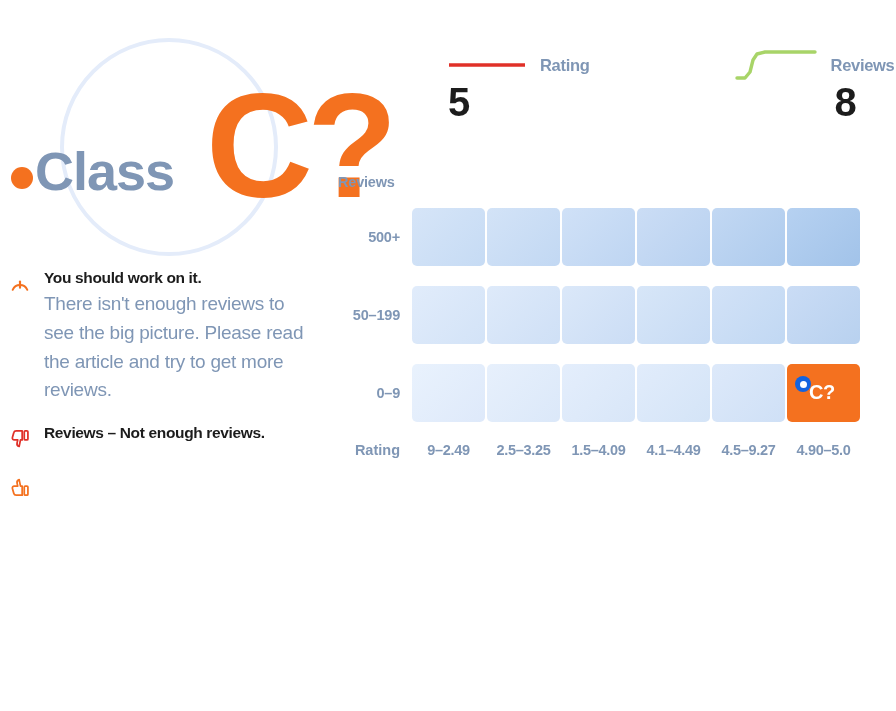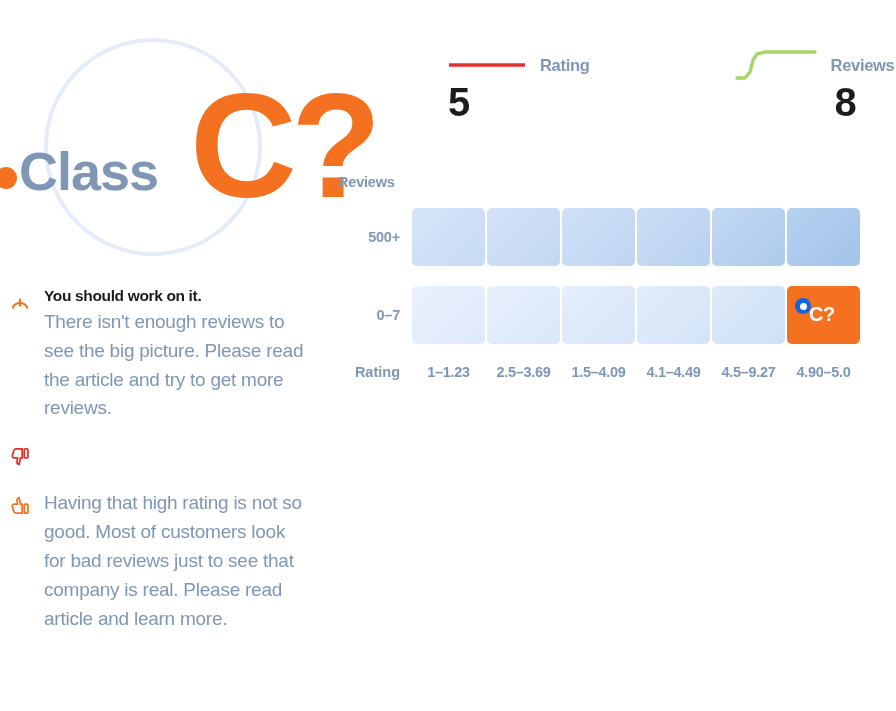--- a/index.html
+++ b/index.html
@@ -6,21 +6,21 @@
   html, body {
     margin: 0; padding: 0;
     width: 896px; height: 711px;
     background: #ffffff;
     font-family: "Liberation Sans", sans-serif;
     overflow: hidden;
   }
   #root { position: relative; width: 896px; height: 711px; }
 
   
-  .hero { position: absolute; left: 0; top: 0; width: 430px; height: 285px; }
+  .hero { position: absolute; left: 16px; top: 0; width: 430px; height: 285px; }
   .hero-circle {
     position: absolute; left: 44px; top: 38px;
     width: 218px; height: 218px;
     border: 4px solid #e4ecfa; border-radius: 50%;
     background: transparent;
   }
   .hero-dot {
     position: absolute; left: -5px; top: 167px;
     width: 22px; height: 22px; border-radius: 50%;
     background: #f4711f;
@@ -89,21 +89,21 @@
     width: 82px; text-align: right; padding-right: 12px;
     font-size: 14.5px; font-weight: bold; color: #7f96b5;
   }
   .col-label {
     width: 73px; margin-right: 2px; text-align: center;
     font-size: 14.5px; font-weight: bold; color: #7f96b5;
     letter-spacing: -0.3px;
   }
 
   
-  .advice { position: absolute; left: 0; top: 286px; width: 320px; }
+  .advice { position: absolute; left: 0; top: 268px; width: 320px; }
   .advice-item { display: flex; gap: 10px; padding: 0 10px 18px 10px; }
   .advice-icon { width: 24px; flex: 0 0 24px; padding-top: 6px; }
   .advice-body { flex: 1; }
   .advice-title {
     font-size: 15.5px; font-weight: bold; color: #1c1c1c;
     line-height: 1.28; letter-spacing: -0.35px; margin-bottom: 2px;
   }
   .advice-text {
     font-size: 19px; color: #7f96b5; line-height: 1.52;
     letter-spacing: -0.25px;
@@ -153,41 +153,50 @@
       <div class="row-label">500+</div>
       <div class="cell" style="background:linear-gradient(135deg,#d6e5f8,#c6dbf4)"></div>
       <div class="cell" style="background:linear-gradient(135deg,#d3e3f7,#c2d8f3)"></div>
       <div class="cell" style="background:linear-gradient(135deg,#d0e1f7,#bed5f2)"></div>
       <div class="cell" style="background:linear-gradient(135deg,#cbddf5,#b8d1f0)"></div>
       <div class="cell" style="background:linear-gradient(135deg,#c2d8f3,#aecbed)"></div>
       <div class="cell" style="background:linear-gradient(135deg,#b6d1f1,#a2c3e9)"></div>
     </div>
 
 
-
-
     <div class="heat-row">
-      <div class="row-label">0–7</div>
+      <div class="row-label">50–199</div>
+      <div class="cell" style="background:linear-gradient(135deg,#e1ecfb,#d3e3f7)"></div>
+      <div class="cell" style="background:linear-gradient(135deg,#deeafa,#cfe0f6)"></div>
+      <div class="cell" style="background:linear-gradient(135deg,#dbe8f9,#cbddf5)"></div>
+      <div class="cell" style="background:linear-gradient(135deg,#d7e6f8,#c7dbf4)"></div>
+      <div class="cell" style="background:linear-gradient(135deg,#d2e2f7,#c1d8f3)"></div>
+      <div class="cell" style="background:linear-gradient(135deg,#cadcf5,#b8d1ef)"></div>
+    </div>
+
+
+    <div class="heat-row">
+      <div class="row-label">0–9</div>
       <div class="cell" style="background:linear-gradient(135deg,#e9f2fd,#dee9fa)"></div>
       <div class="cell" style="background:linear-gradient(135deg,#e7f0fc,#dbe8f9)"></div>
       <div class="cell" style="background:linear-gradient(135deg,#e4eefc,#d8e6f8)"></div>
       <div class="cell" style="background:linear-gradient(135deg,#e1ecfb,#d4e4f7)"></div>
       <div class="cell" style="background:linear-gradient(135deg,#dde9fa,#cfe0f6)"></div>
       <div class="cell hot">
         <span class="cell-marker">
             <i></i>
           </span>
         <span class="cell-grade">C?</span>
       </div>
     </div>
 
     <div class="heat-foot">
       <div class="foot-title">Rating</div>
-      <div class="col-label">1–1.23</div>
-      <div class="col-label">2.5–3.69</div>
+      <div class="col-label">9–2.49</div>
+      <div class="col-label">2.5–3.25</div>
       <div class="col-label">1.5–4.09</div>
       <div class="col-label">4.1–4.49</div>
       <div class="col-label">4.5–9.27</div>
       <div class="col-label">4.90–5.0</div>
     </div>
 
   </div>
 
   <div class="advice">
 
@@ -205,30 +214,30 @@
     </div>
 
     <div class="advice-item">
       <div class="advice-icon">
         <svg width="20" height="20" viewBox="0 0 24 24">
           <path d="M14.6 2.2 H7.4 C6 2.2 4.9 3 4.6 4.2 L2.9 10.2 C2.5 11.7 3.6 13.1 5.1 13.1 H9.3 L8.5 16.6 C8.1 18.5 9.3 20.4 11 20.9 L12.6 13.1 H14.6 Z" fill="none" stroke="#e03028" stroke-width="2.1" stroke-linejoin="round"></path>
           <rect x="17.1" y="2.2" width="4.4" height="10.9" rx="1.2" fill="none" stroke="#e03028" stroke-width="2.1"></rect>
         </svg>
       </div>
       <div class="advice-body">
+        <div class="advice-title">Reviews – Not enough reviews.</div>
       </div>
     </div>
 
     <div class="advice-item">
       <div class="advice-icon">
         <svg width="20" height="20" viewBox="0 0 24 24">
           <path d="M14.6 21.8 H7.4 C6 21.8 4.9 21 4.6 19.8 L2.9 13.8 C2.5 12.3 3.6 10.9 5.1 10.9 H9.3 L8.5 7.4 C8.1 5.5 9.3 3.6 11 3.1 L12.6 10.9 H14.6 Z" fill="none" stroke="#f4711f" stroke-width="2.1" stroke-linejoin="round"></path>
           <rect x="17.1" y="10.9" width="4.4" height="10.9" rx="1.2" fill="none" stroke="#f4711f" stroke-width="2.1"></rect>
         </svg>
       </div>
       <div class="advice-body">
-        <div class="advice-text">Having that high rating is not so good. Most of customers look for bad reviews just to see that company is real. Please read article and learn more.</div>
       </div>
     </div>
 
   </div>
 
 </div>
 
 </body></html>

